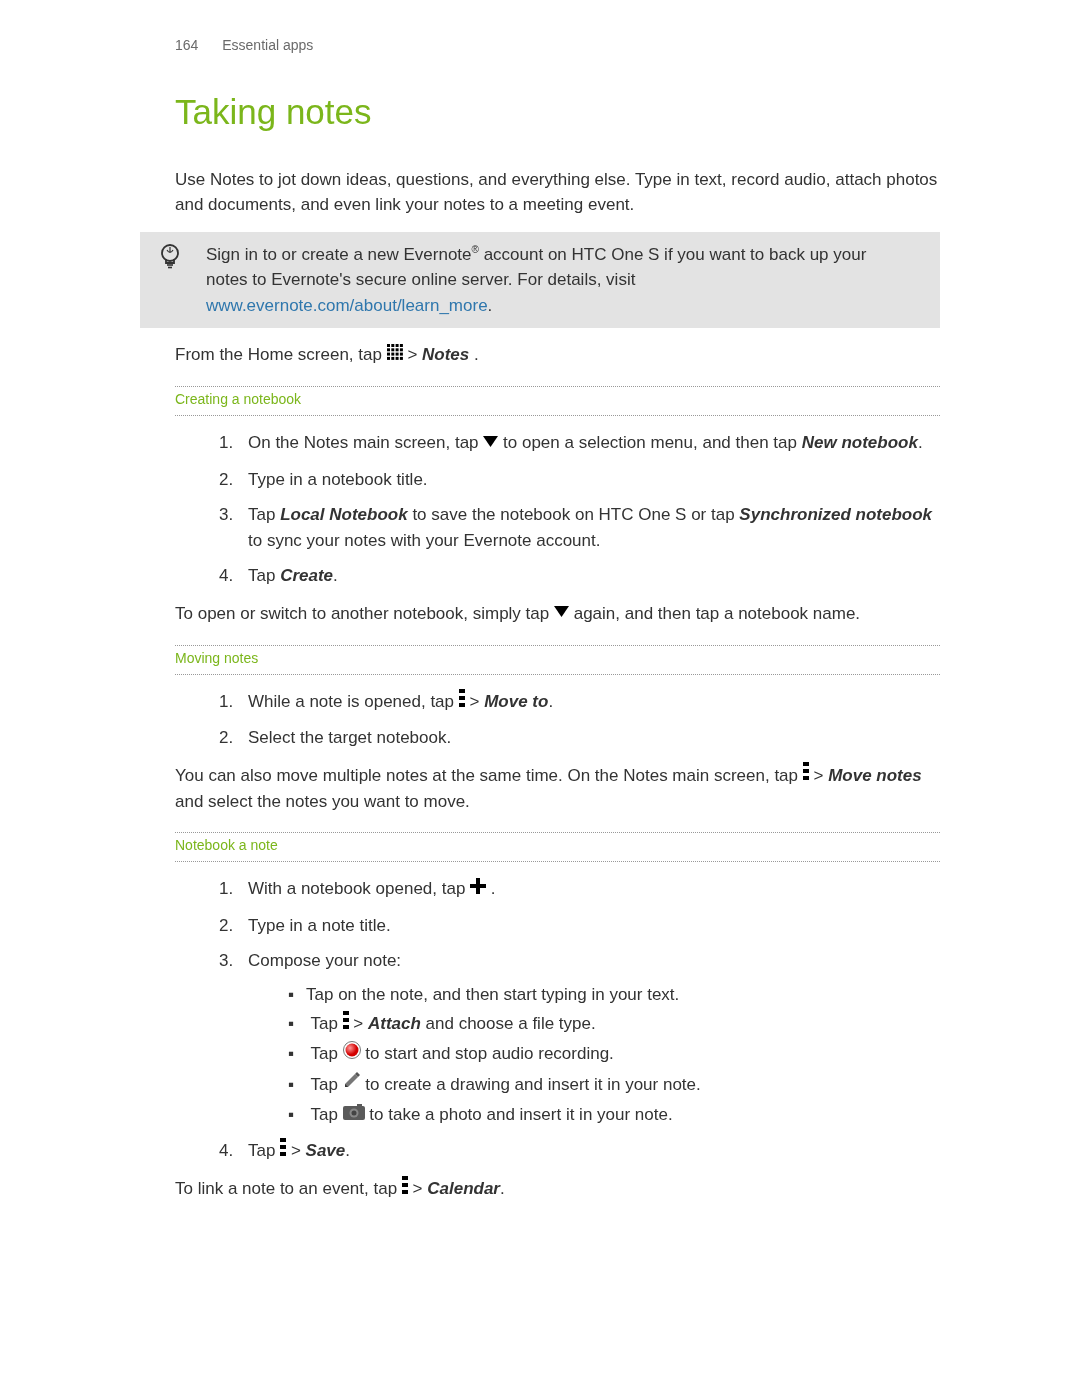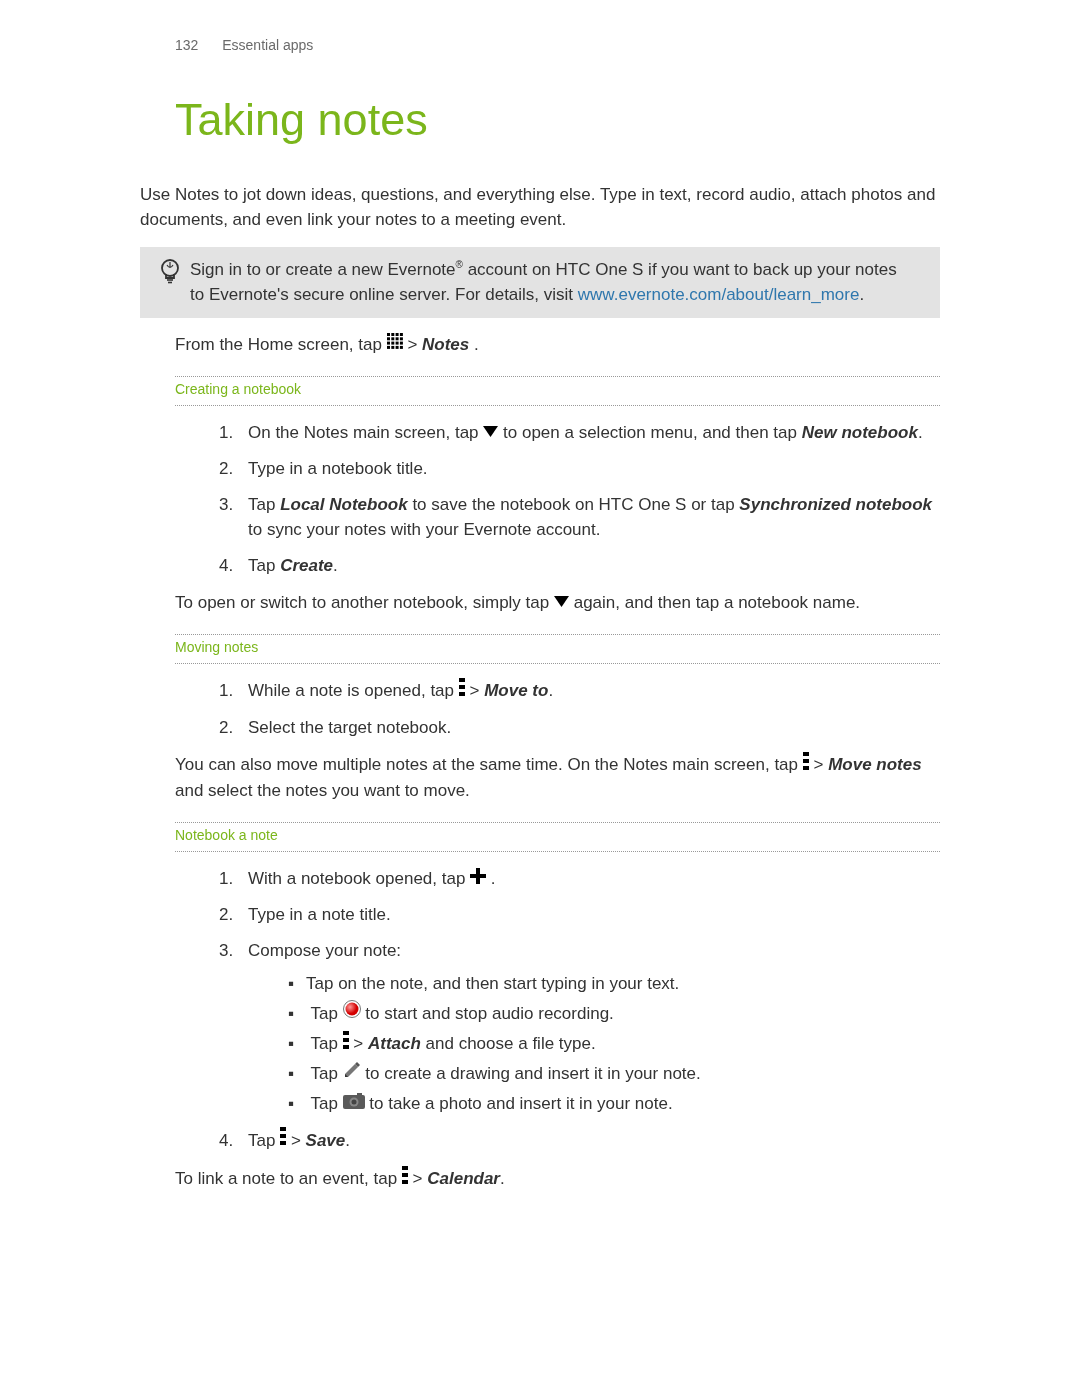--- a/index.html
+++ b/index.html
@@ -15,33 +15,35 @@
     }
     .header-row {
       color: #6a6a6a;
       font-size: 14px;
       margin-bottom: 30px;
       margin-left: 35px;
     }
     .header-row .pagenum { margin-right: 20px; }
     h1.title {
       color: #7bb61b;
-      font-size: 45px;
+      font-size: 35px;
       font-weight: normal;
       margin-left: 35px;
       margin-bottom: 28px;
     }
     .intro {
+      margin-left: 35px;
       margin-bottom: 14px;
     }
     .tipbox {
       background: #e3e3e3;
       display: flex;
       padding: 10px 28px 10px 10px;
       margin-bottom: 14px;
+      gap: 16px;
     }
     .tip-icon-cell { width: 40px; flex-shrink:0; display:flex; justify-content:center; padding-top:2px;}
     .tip-text { flex: 1; }
     a.link { color: #2f77ad; text-decoration: none; }
     .superreg { font-size: 10px; vertical-align: super; }
     .section-line {
       border-top: 1px dotted #999;
       border-bottom: 1px dotted #999;
       margin-top: 18px;
       margin-left: 35px;
@@ -79,21 +81,21 @@
       margin-bottom: 8px;
     }
     .bold { font-weight: bold; font-style: italic; }
     
     .ico { display:inline-block; vertical-align: middle; position: relative; top:-1px; }
   </style>
 </head>
 <body>
 
 <div class="header-row">
-  <span class="pagenum">132</span>
+  <span class="pagenum">164</span>
   <span>Essential apps</span>
 </div>
 
 <h1 class="title">Taking notes</h1>
 
 <p class="intro">Use Notes to jot down ideas, questions, and everything else. Type in text, record audio, attach photos and documents, and even link your notes to a meeting event.</p>
 
 <div class="tipbox">
   <div class="tip-icon-cell">
     <span class="ico">
@@ -205,43 +207,43 @@
         </svg></span>
     <span>.</span>
   </li>
   <li>Type in a note title.</li>
   <li>
     <span>Compose your note:</span>
     <ul class="bullets">
       <li>Tap on the note, and then start typing in your text.</li>
       <li>
         <span>Tap </span>
+        <span class="ico"><svg width="6" height="18" viewBox="0 0 6 18">
+              <rect x="0" y="0" width="6" height="4" fill="#000"></rect>
+              <rect x="0" y="7" width="6" height="4" fill="#000"></rect>
+              <rect x="0" y="14" width="6" height="4" fill="#000"></rect>
+            </svg></span>
+        <span> &gt; </span><span class="bold">Attach</span><span> and choose a file type.</span>
+      </li>
+      <li>
+        <span>Tap </span>
         <span class="ico"><svg width="18" height="18" viewBox="0 0 18 18">
               <circle cx="9" cy="9" r="8.5" fill="none" stroke="#777" stroke-width="1"></circle>
               <defs>
                 <radialGradient id="rg" cx="35%" cy="35%">
                   <stop offset="0%" stop-color="#ff9a9a"></stop>
                   <stop offset="100%" stop-color="#d30000"></stop>
                 </radialGradient>
               </defs>
               <circle cx="9" cy="9" r="6.5" fill="url(#rg)"></circle>
             </svg></span>
         <span> to start and stop audio recording.</span>
       </li>
       <li>
         <span>Tap </span>
-        <span class="ico"><svg width="6" height="18" viewBox="0 0 6 18">
-              <rect x="0" y="0" width="6" height="4" fill="#000"></rect>
-              <rect x="0" y="7" width="6" height="4" fill="#000"></rect>
-              <rect x="0" y="14" width="6" height="4" fill="#000"></rect>
-            </svg></span>
-        <span> &gt; </span><span class="bold">Attach</span><span> and choose a file type.</span>
-      </li>
-      <li>
-        <span>Tap </span>
         <span class="ico"><svg width="18" height="18" viewBox="0 0 18 18">
               <polygon points="2,16 5,16 15,6 12,3 2,13" fill="#777"></polygon>
               <polygon points="12,3 15,6 17,4 14,1" fill="#555"></polygon>
               <polygon points="2,16 2,13 5,16" fill="#333"></polygon>
             </svg></span>
         <span> to create a drawing and insert it in your note.</span>
       </li>
       <li>
         <span>Tap </span>
         <span class="ico"><svg width="22" height="16" viewBox="0 0 22 16">

